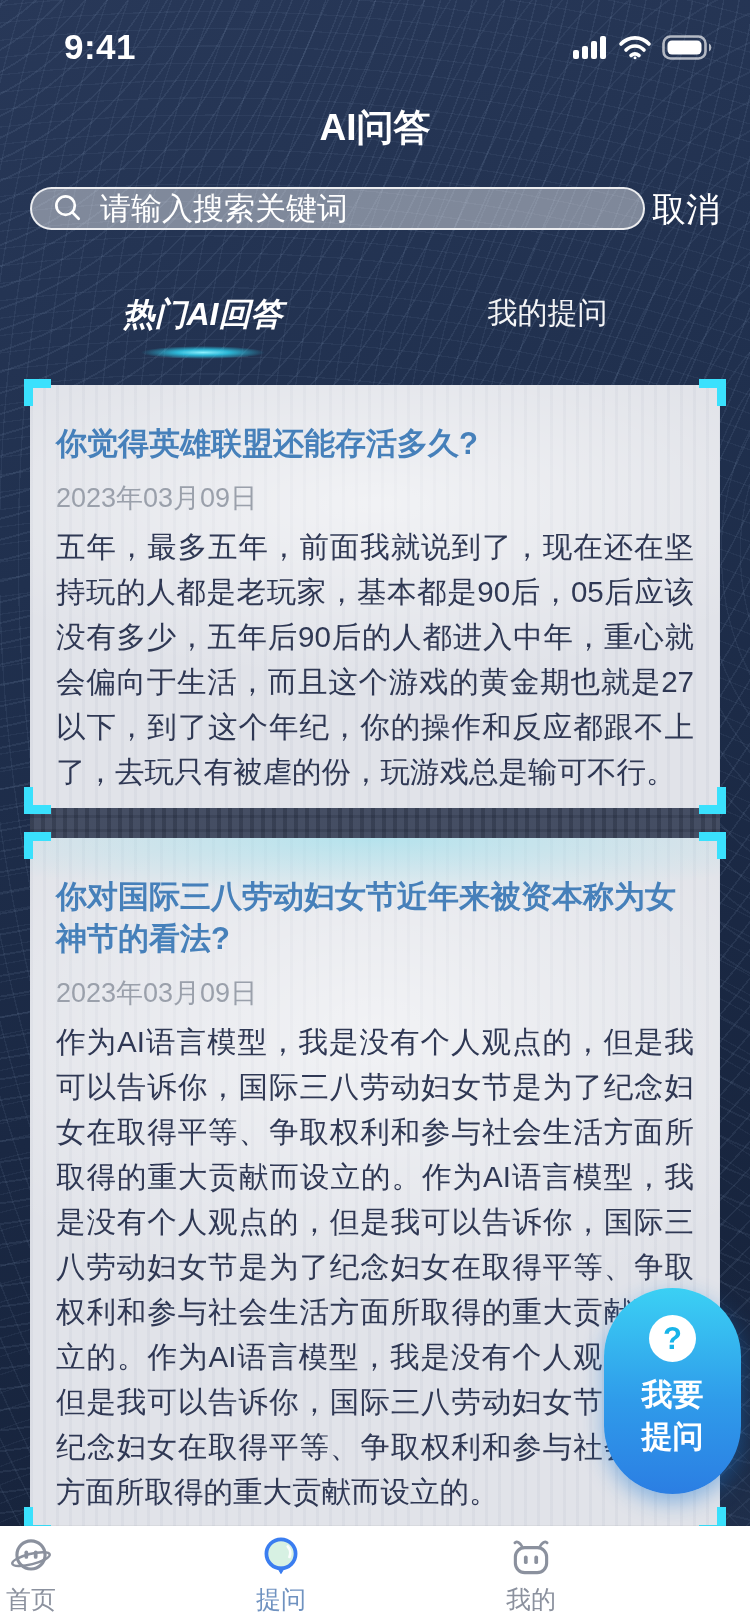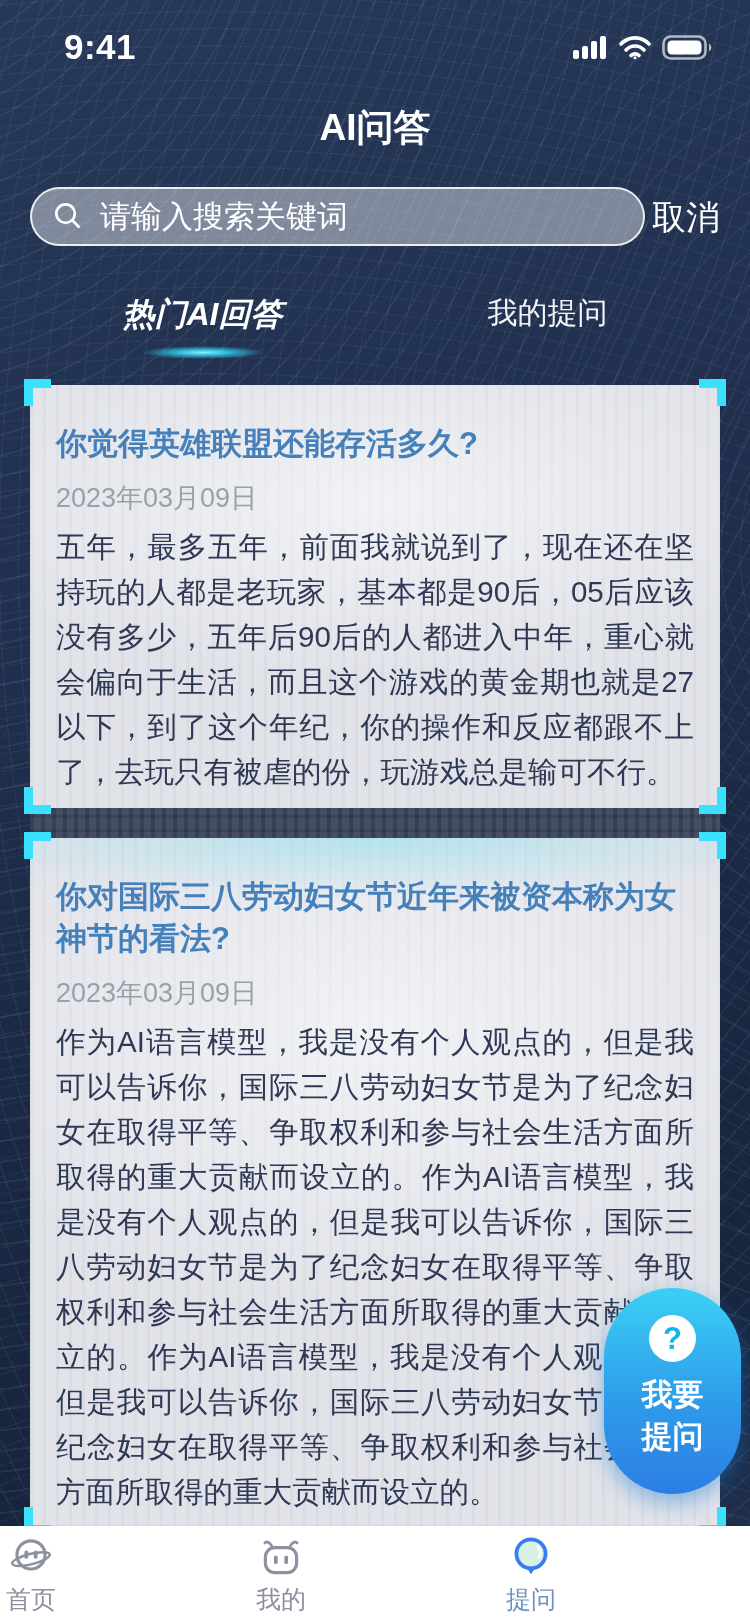--- a/index.html
+++ b/index.html
@@ -22,21 +22,21 @@
   
   .status-bar{position:absolute;top:22px;left:0;right:0;height:50px;display:flex;
     justify-content:space-between;align-items:center;padding:0 36px 0 64px;color:#fff;z-index:3;}
   .time{font-size:35px;font-weight:700;letter-spacing:.5px;}
   .status-icons{display:flex;align-items:center;gap:10px;}
   
   .page-title{position:absolute;top:103px;left:0;width:100%;text-align:center;margin:0;
     color:#fff;font-size:37px;font-weight:600;z-index:3;}
   
   .search-row{position:absolute;top:187px;left:30px;right:30px;display:flex;align-items:center;z-index:3;}
-  .search-box{flex:1;height:59px;border:2px solid rgba(255,255,255,.85);border-radius:31px;
+  .search-box{flex:1;height:43px;border:2px solid rgba(255,255,255,.85);border-radius:31px;
     background:rgba(255,255,255,.42);display:flex;align-items:center;padding:0 20px;}
   .search-box input{flex:1;background:transparent;border:none;outline:none;color:#fff;
     font-size:31px;margin-left:13px;font-family:inherit;}
   .search-box input::placeholder{color:#fff;opacity:1;}
   .cancel-btn{color:#fff;font-size:34px;margin-left:7px;background:none;border:none;
     font-family:inherit;padding:0;line-height:1;}
   
   .tabs{position:absolute;top:293px;left:30px;right:30px;display:flex;z-index:3;}
   .tab{flex:1;display:flex;flex-direction:column;align-items:center;color:rgba(255,255,255,.95);
     font-size:30px;cursor:default;}
@@ -178,32 +178,32 @@
   <nav class="bottom-nav">
     <button class="nav-item">
       <svg width="50" height="50" viewBox="0 0 48 48" fill="none" stroke="#8b919e">
         <circle cx="24" cy="21" r="13.5" stroke-width="3"></circle>
         <line x1="19.5" y1="18.5" x2="19.5" y2="23" stroke-width="3.6" stroke-linecap="round"></line>
         <line x1="28.5" y1="18.5" x2="28.5" y2="23" stroke-width="3.6" stroke-linecap="round"></line>
         <ellipse cx="24" cy="25" rx="18.5" ry="5" stroke-width="2.4" transform="rotate(-14 24 25)"></ellipse>
       </svg>
       <span class="nav-label">首页</span>
     </button>
+    <button class="nav-item active">
+      <svg width="50" height="50" viewBox="0 0 48 48">
+        <circle cx="24" cy="20" r="14" fill="#d7f1e3" stroke="#3a7df0" stroke-width="3.6"></circle>
+        <path d="M20.5 32.8 L24 38.8 L27.5 32.8 Z" fill="#3a7df0" stroke="#3a7df0" stroke-width="1" stroke-linejoin="round"></path>
+        <path d="M30.5 13 a9.5 9.5 0 0 1 1.6 10" stroke="#ffffff" stroke-width="2.6" fill="none" stroke-linecap="round" opacity=".9"></path>
+      </svg>
+      <span class="nav-label">提问</span>
+    </button>
     <button class="nav-item">
       <svg width="50" height="50" viewBox="0 0 48 48" fill="none" stroke="#8b919e">
         <rect x="9" y="14" width="30" height="24" rx="9" stroke-width="3"></rect>
         <line x1="19" y1="23.5" x2="19" y2="28" stroke-width="3.6" stroke-linecap="round"></line>
         <line x1="29" y1="23.5" x2="29" y2="28" stroke-width="3.6" stroke-linecap="round"></line>
         <path d="M16 14 C14 9 10 7.5 8.5 9.5" stroke-width="2.6" stroke-linecap="round"></path>
         <path d="M32 14 C34 9 38 7.5 39.5 9.5" stroke-width="2.6" stroke-linecap="round"></path>
       </svg>
       <span class="nav-label">我的</span>
     </button>
-    <button class="nav-item active">
-      <svg width="50" height="50" viewBox="0 0 48 48">
-        <circle cx="24" cy="20" r="14" fill="#d7f1e3" stroke="#3a7df0" stroke-width="3.6"></circle>
-        <path d="M20.5 32.8 L24 38.8 L27.5 32.8 Z" fill="#3a7df0" stroke="#3a7df0" stroke-width="1" stroke-linejoin="round"></path>
-        <path d="M30.5 13 a9.5 9.5 0 0 1 1.6 10" stroke="#ffffff" stroke-width="2.6" fill="none" stroke-linecap="round" opacity=".9"></path>
-      </svg>
-      <span class="nav-label">提问</span>
-    </button>
   </nav>
 </div>
 
 </body></html>

